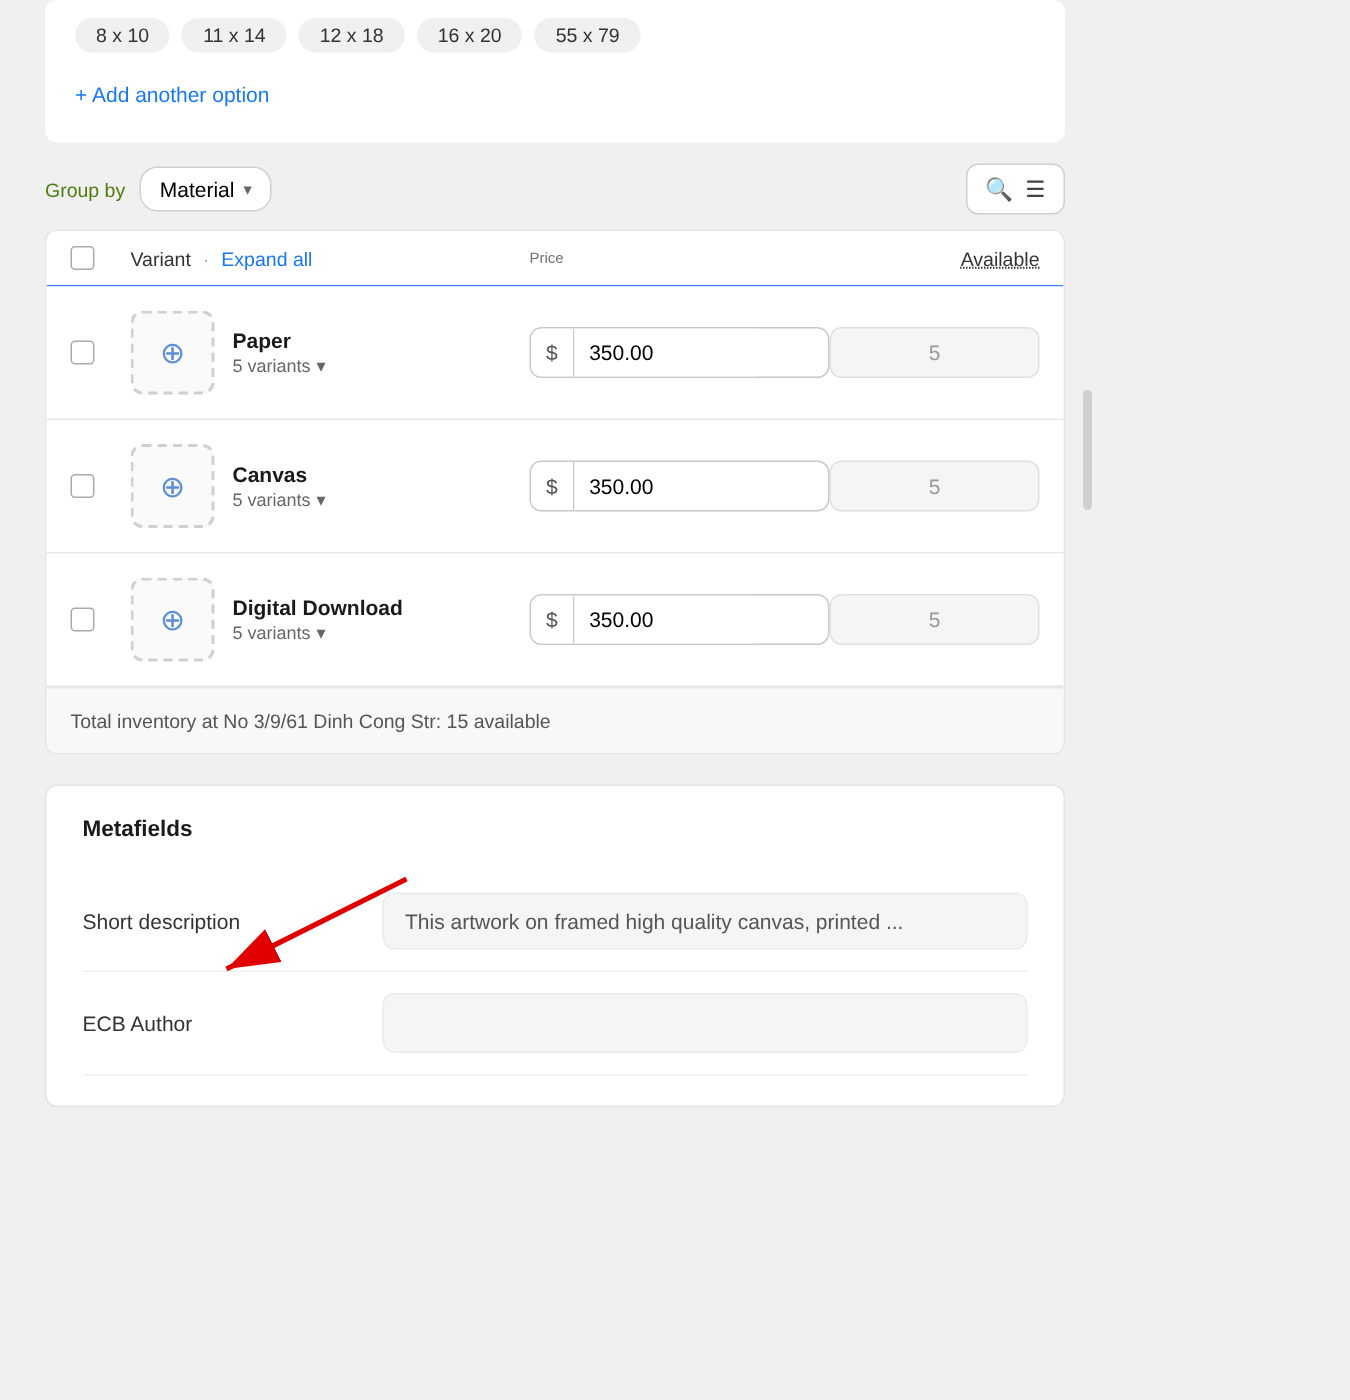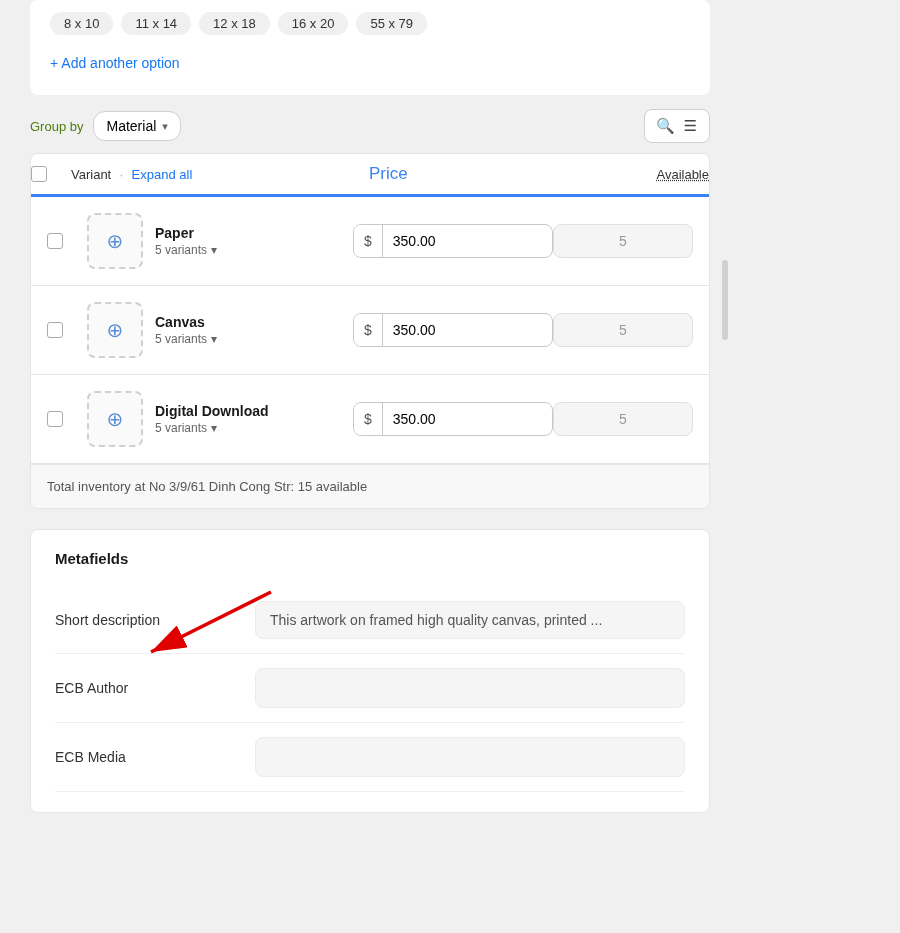--- a/index.html
+++ b/index.html
@@ -97,22 +97,22 @@
       margin: 0 30px;
       background: #fff;
       border-radius: 8px;
       overflow: hidden;
       border: 1px solid #e5e5e5;
     }
     .table-header {
       display: grid;
       grid-template-columns: 40px 1fr 200px 140px;
       align-items: center;
-      padding: 10px 0;
-      border-bottom: 3px solid #3b82f6;
+      padding: 10px 16px;
+      border-bottom: 1px solid #3b82f6;
       background: #fff;
     }
     .table-header-checkbox {
       width: 16px;
       height: 16px;
       border: 1.5px solid #aaa;
       border-radius: 3px;
       cursor: pointer;
     }
     .table-header-variant {
@@ -126,23 +126,23 @@
     .dot-separator { color: #aaa; font-weight: 400; }
     .expand-all-btn {
       color: #1877f2;
       background: none;
       border: none;
       cursor: pointer;
       font-size: 13px;
       font-weight: 500;
     }
     .table-header-price {
-      font-size: 17px;
+      font-size: 10px;
       font-weight: 500;
-      color: #3b82f6;
+      color: #737373;
     }
     .table-header-available {
       font-size: 13px;
       font-weight: 500;
       color: #333;
       text-align: right;
       text-decoration: underline;
       text-decoration-style: dotted;
     }
 
@@ -423,24 +423,20 @@
     <div class="metafield-row">
       <div class="metafield-label">Short description</div>
       <div class="metafield-value">This artwork on framed high quality canvas, printed ...</div>
     </div>
 
     <div class="metafield-row">
       <div class="metafield-label">ECB Author</div>
       <div class="metafield-value empty"></div>
     </div>
 
-    <div class="metafield-row">
-      <div class="metafield-label">ECB Media</div>
-      <div class="metafield-value empty"></div>
-    </div>
 
     <svg class="annotation-arrow" style="position:absolute; left:80px; top:52px; width:200px; height:100px; overflow:visible; pointer-events:none;">
       <defs>
         <marker id="arrowhead" markerWidth="10" markerHeight="7" refX="10" refY="3.5" orient="auto">
           <polygon points="0 0, 10 3.5, 0 7" fill="#e00000"></polygon>
         </marker>
       </defs>
       <path d="M 160 10 Q 100 40 40 70" stroke="#e00000" stroke-width="3.5" fill="none" marker-end="url(#arrowhead)"></path>
     </svg>
   </div>

